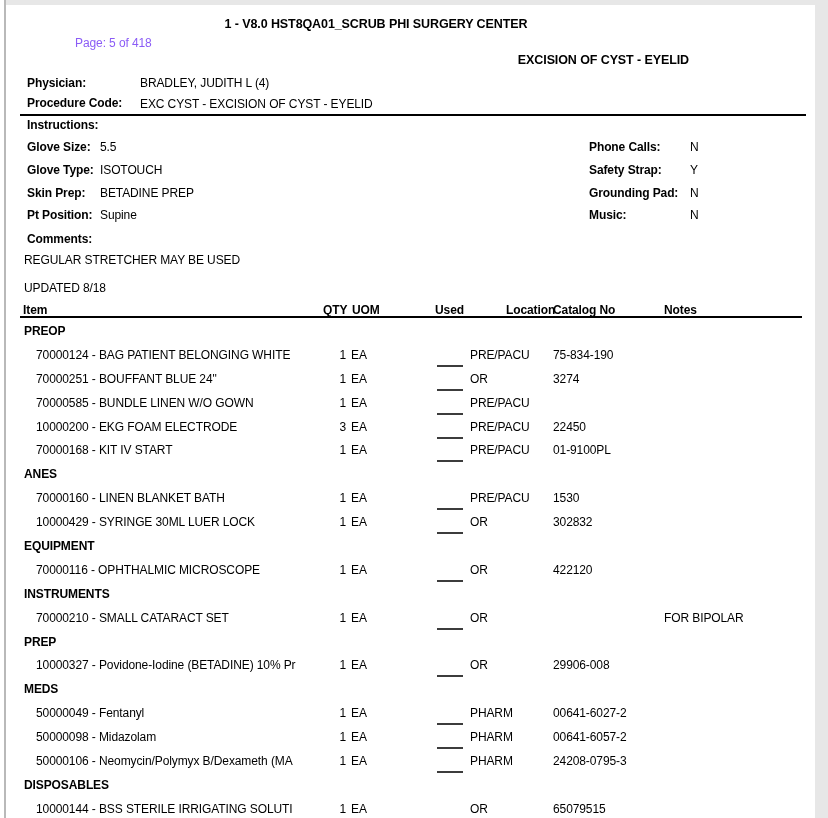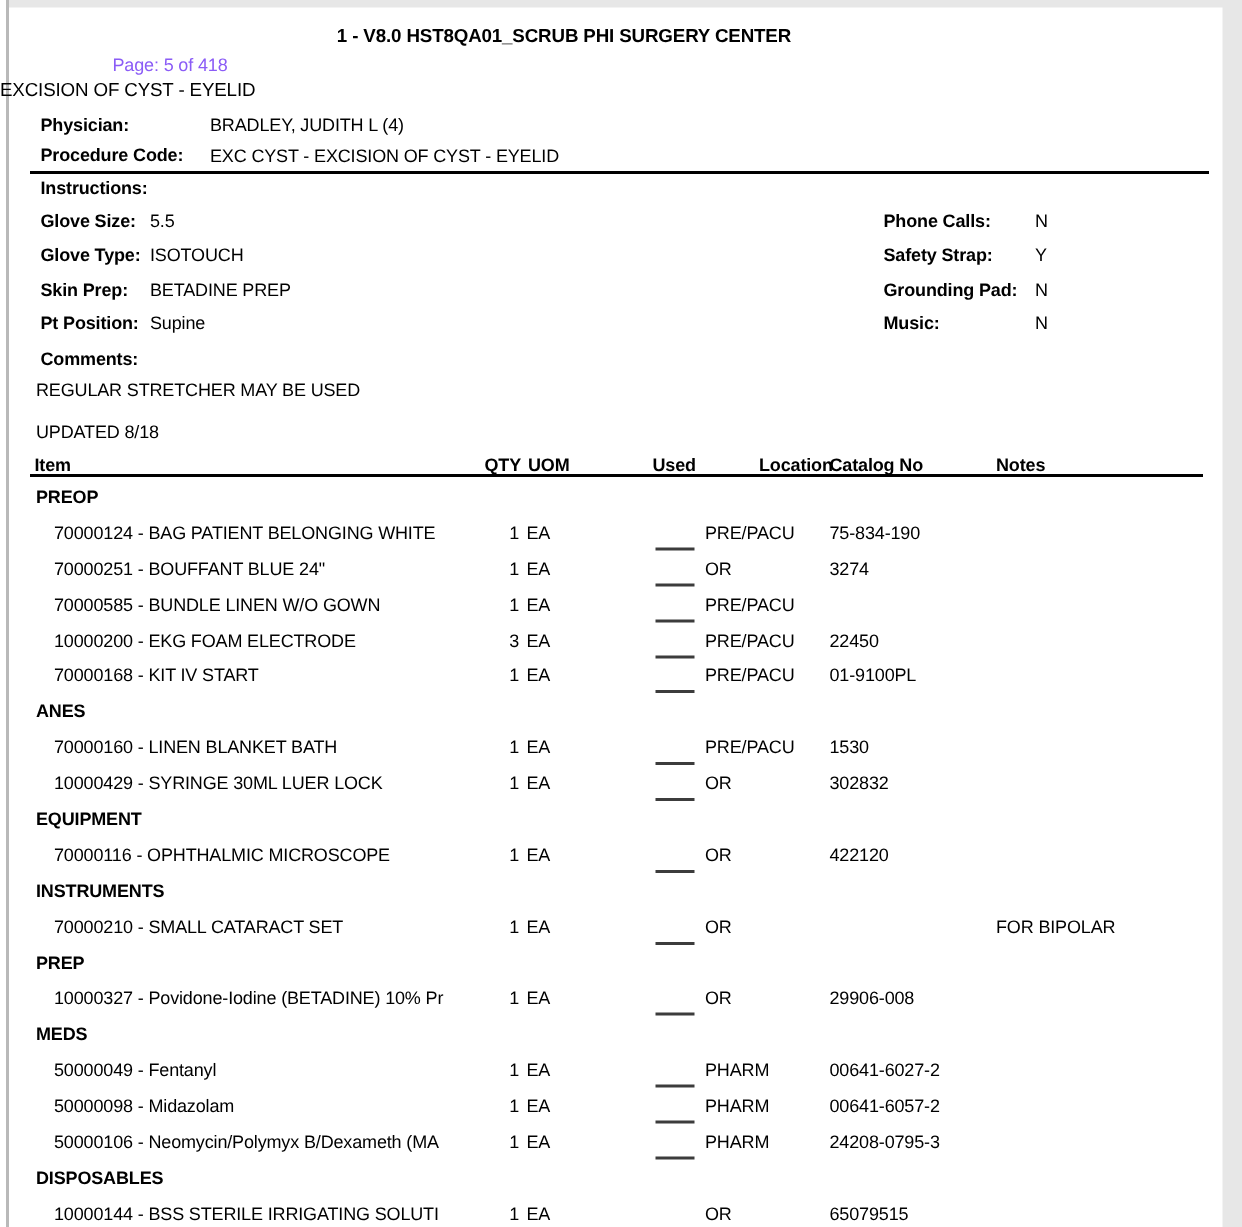--- a/index.html
+++ b/index.html
@@ -5,21 +5,21 @@
   html,body{margin:0;padding:0;width:828px;height:818px;overflow:hidden;background:#ffffff;
     font-family:"Liberation Sans",sans-serif;color:#000;font-size:12px;letter-spacing:-0.1px;}
   .abs{position:absolute;}
   
   #edge-top{left:6px;top:0;right:0;height:5px;background:#e7e7e7;}
   #edge-right{top:0;right:0;width:13px;height:818px;background:#e7e7e7;}
   #edge-left-line{left:4px;top:0;width:2px;height:818px;background:#b9b9b9;}
   
   #doc-title{left:0;top:17px;width:752px;text-align:center;font-weight:bold;font-size:12.5px;}
   #page-label{left:75px;top:36px;color:#8b5cf6;}
-  #procedure-title{left:0;top:53px;width:689px;text-align:left;font-weight:normal;font-size:12.5px;}
+  #procedure-title{left:0;top:53px;width:689px;text-align:right;font-weight:bold;font-size:12.5px;}
   .lbl{font-weight:bold;}
   #physician-row{top:76px;}
   #procedure-code-row{top:97px;}
   .info-label{left:27px;}
   .info-value{left:140px;}
   #divider-1{left:20px;top:114px;width:786px;height:2px;background:#000;}
   #instructions-label{left:27px;top:118px;font-weight:bold;}
   
   .f-label-l{left:27px;font-weight:bold;}
   .f-value-l{left:100px;}

